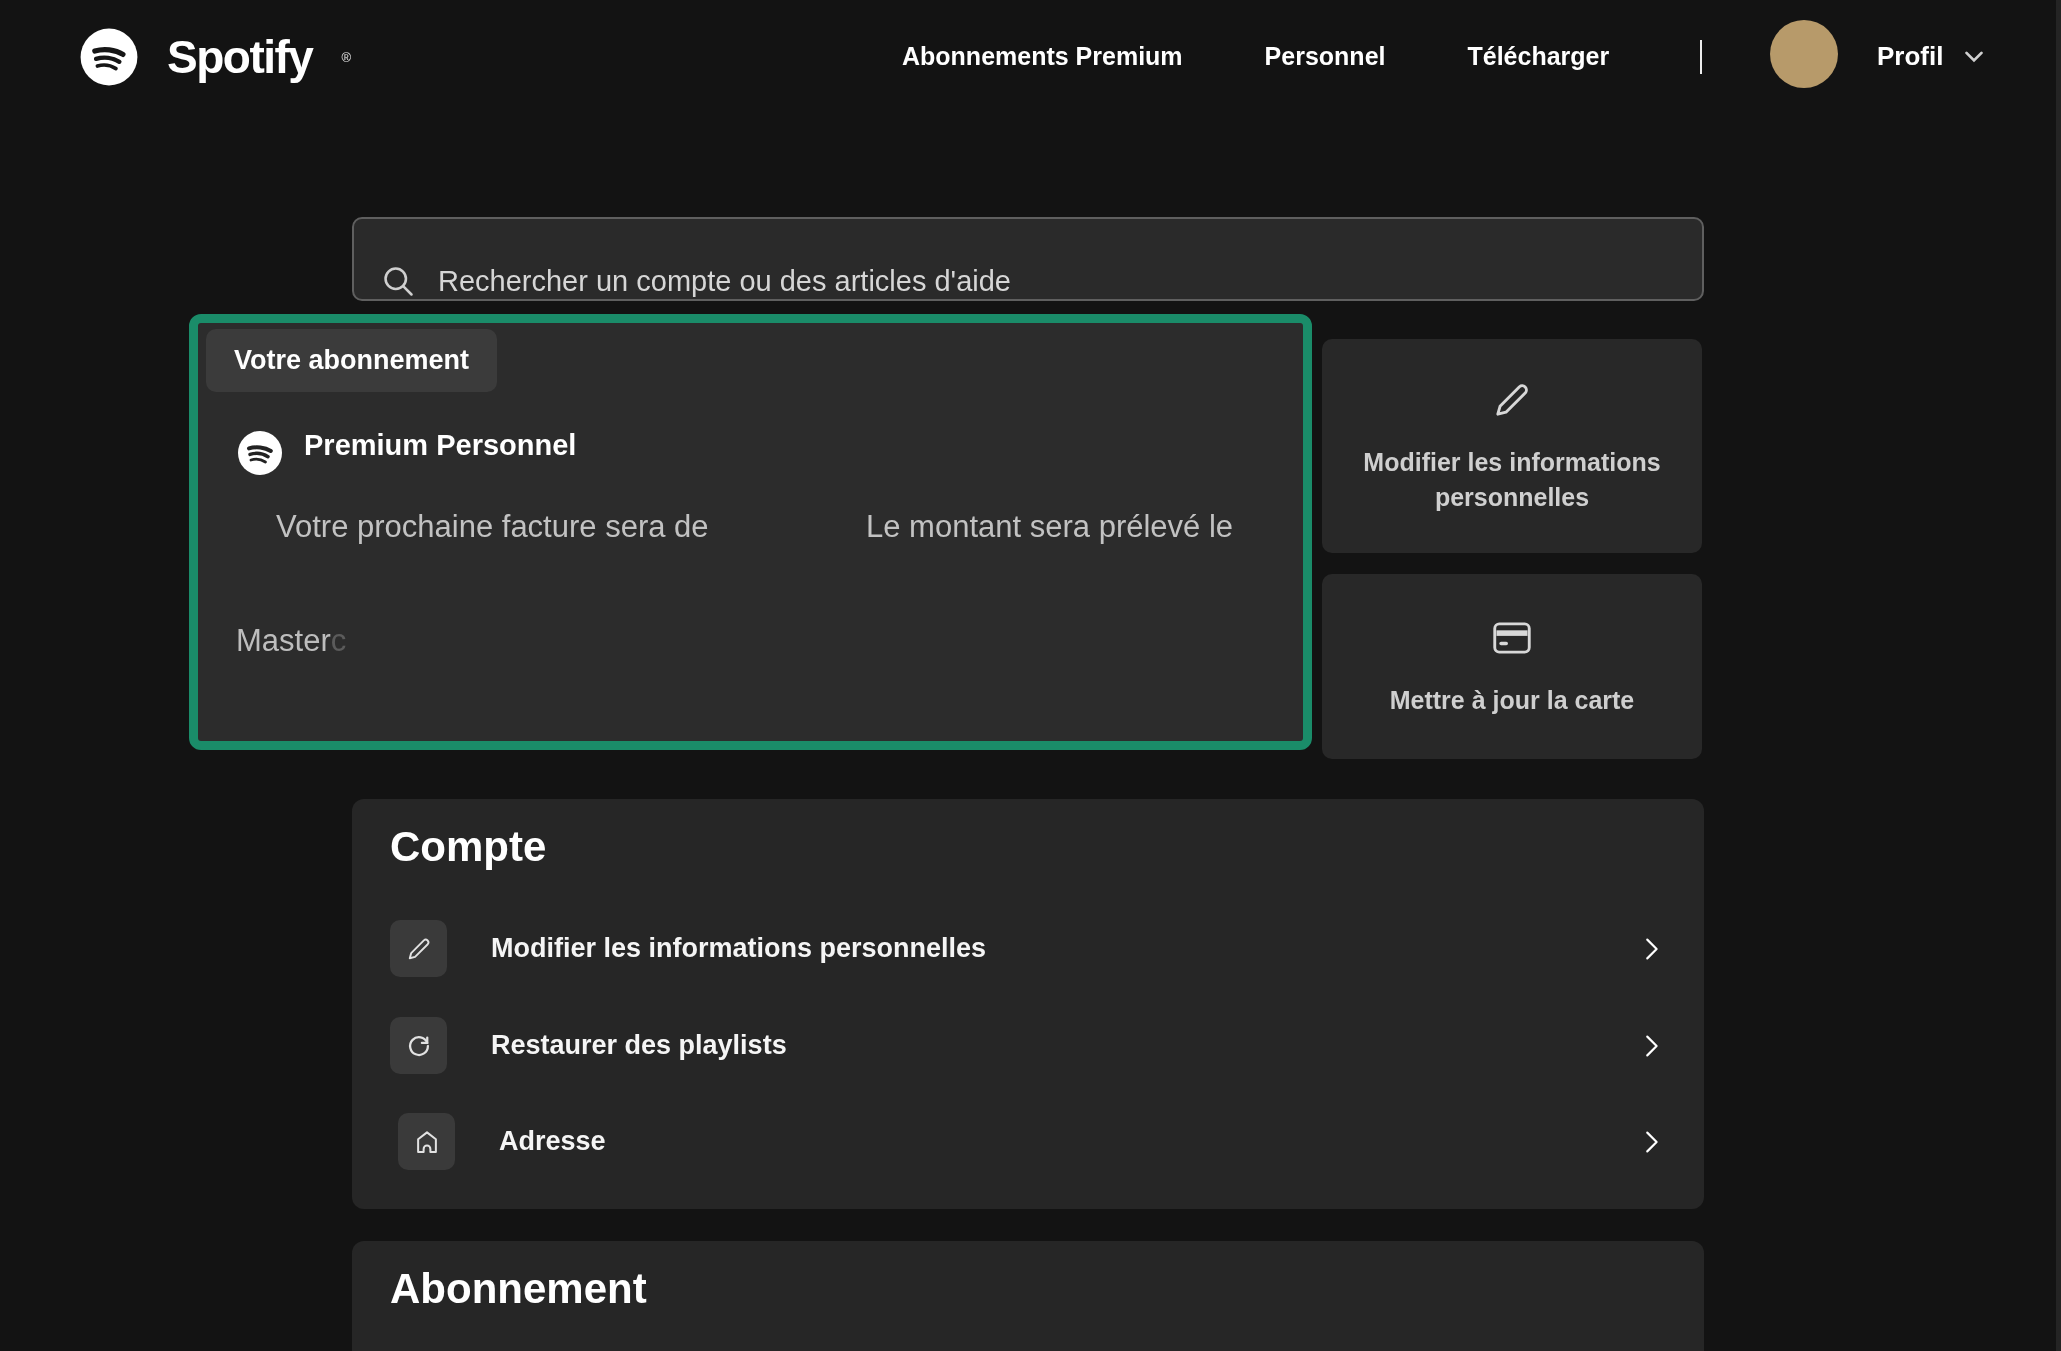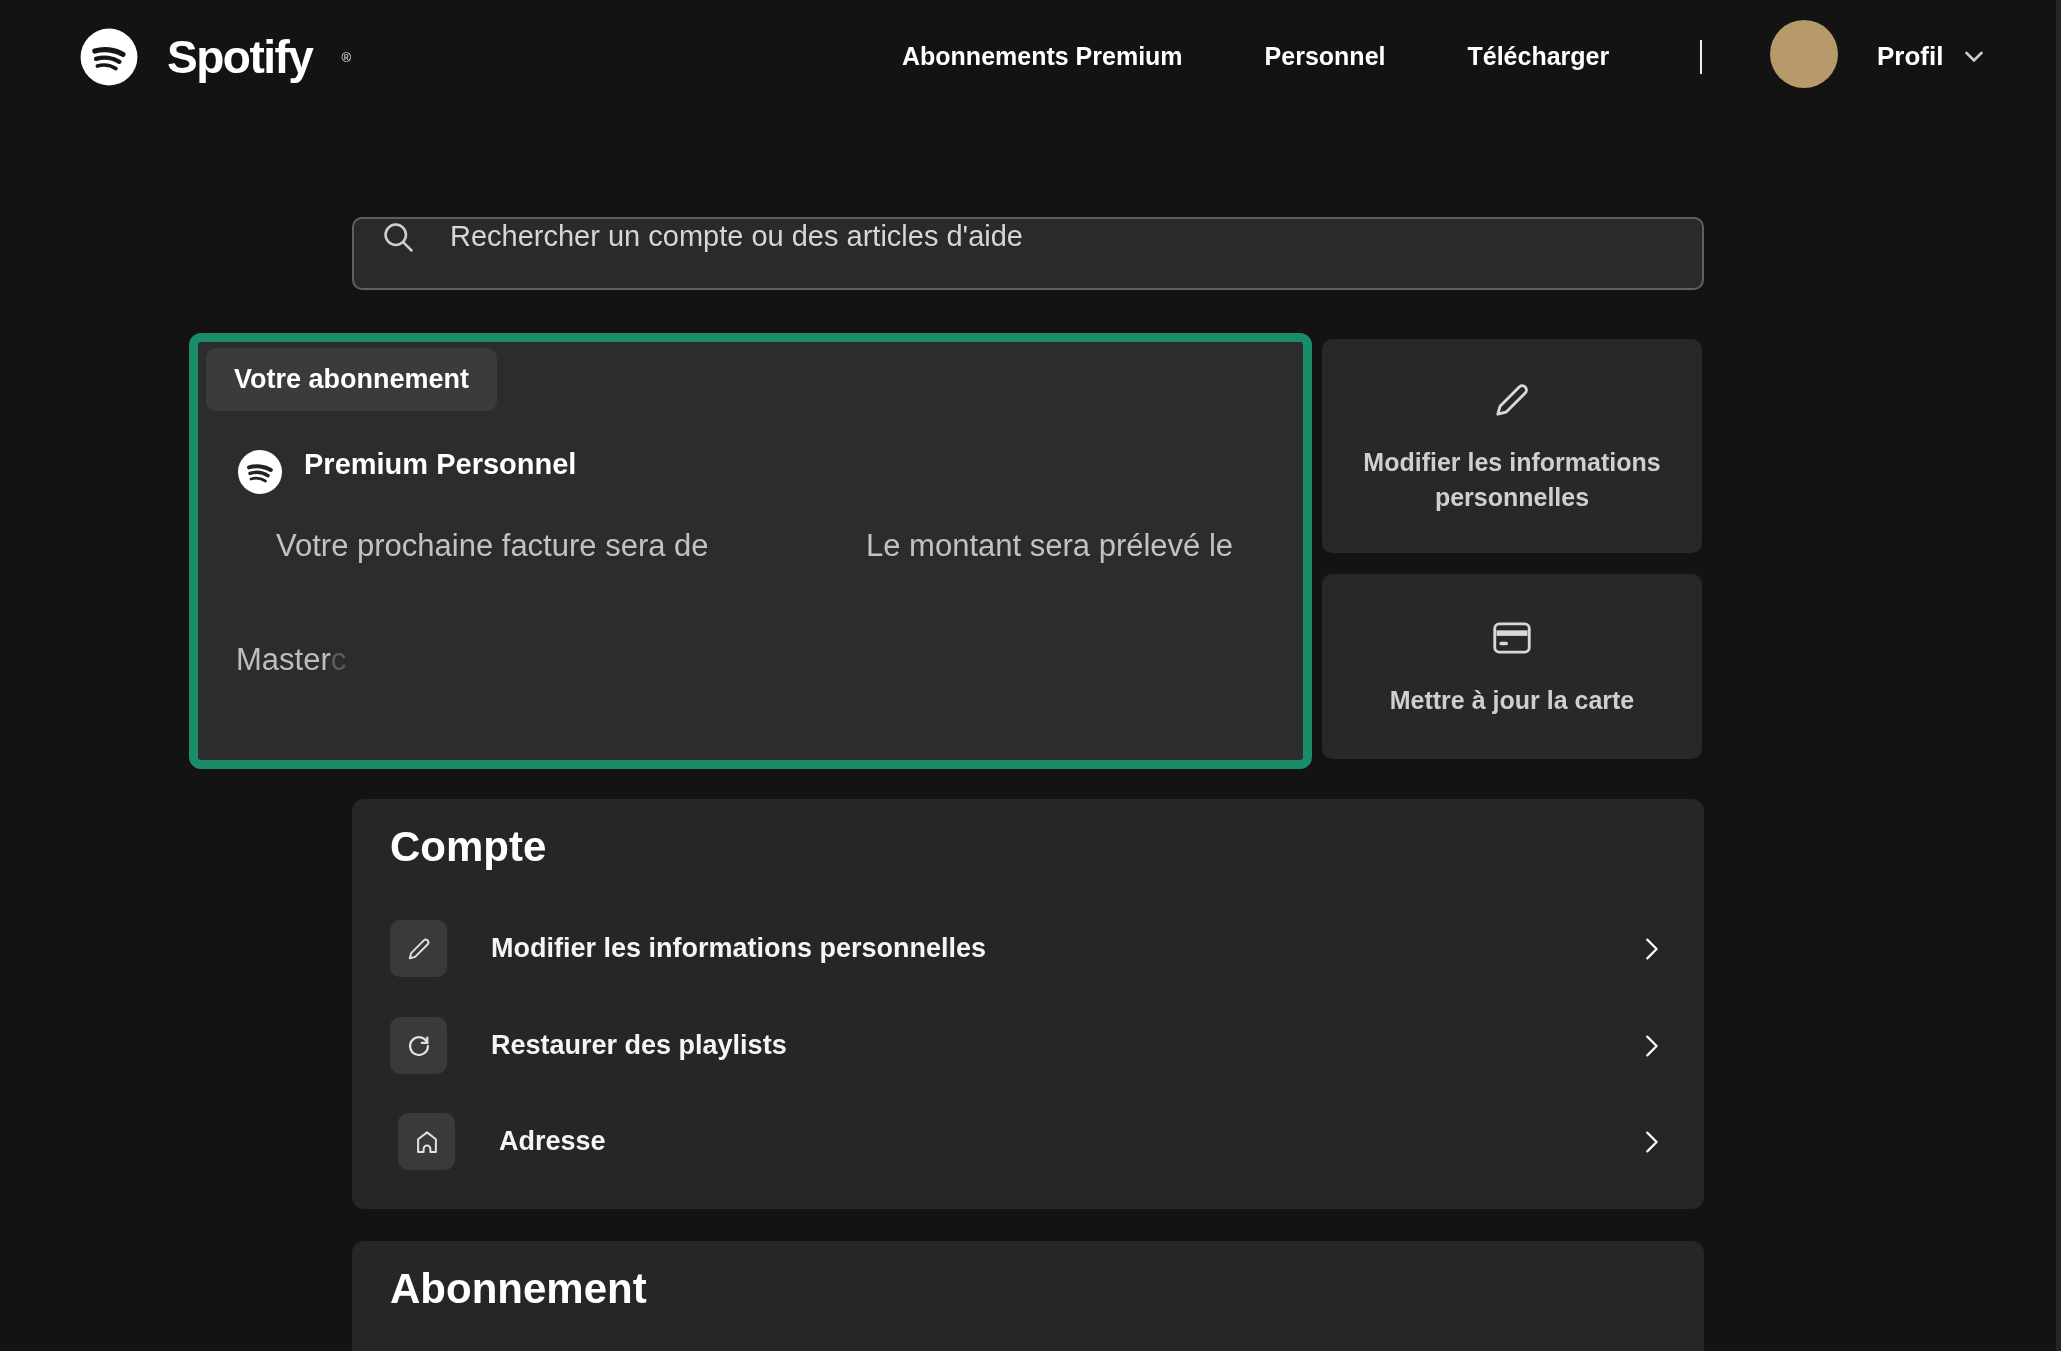--- a/index.html
+++ b/index.html
@@ -21,30 +21,30 @@
       radial-gradient(circle at 62% 30%, rgba(110,72,28,.9) 0 16%, rgba(110,72,28,0) 18%),
       radial-gradient(circle at 80% 18%, rgba(205,165,100,.95) 0 13%, rgba(205,165,100,0) 15%),
       radial-gradient(circle at 45% 68%, rgba(190,170,130,.55) 0 20%, rgba(190,170,130,0) 22%),
       linear-gradient(180deg,#6f5124 0%,#9a7а43 30%,#a98a52 42%,#cdbf9f 52%,#dcd6ca 62%,#cdc6b8 100%);
     background-color:#b79a6a;}
   .profile{position:absolute;left:1877px;top:0;height:112px;display:flex;align-items:center;gap:16px;cursor:pointer;}
   .profile .label{font-size:26px;font-weight:700;}
   .profile svg{width:30px;height:30px;}
 
   
-  .search{position:absolute;left:352px;top:217px;width:1352px;height:73px;box-sizing:border-box;
-    background:#2a2a2a;border:2px solid #5f5f5f;border-radius:10px;display:flex;align-items:flex-start;
-    padding:0 26px;gap:32px;}
+  .search{position:absolute;left:352px;top:217px;width:1352px;height:84px;box-sizing:border-box;
+    background:#2a2a2a;border:2px solid #5f5f5f;border-radius:10px;display:flex;align-items:flex-end;
+    padding:0 26px;gap:20px;}
   .search svg{width:36px;height:36px;flex:0 0 auto;}
   .search input{flex:1;background:transparent;border:none;outline:none;color:#e8e8e8;
     font-size:29px;font-family:"Liberation Sans",sans-serif;}
   .search input::placeholder{color:#d6d6d6;opacity:1;}
 
   
-  .sub-card{position:absolute;left:189px;top:333px;width:1123px;height:436px;box-sizing:border-box;
+  .sub-card{position:absolute;left:189px;top:314px;width:1123px;height:436px;box-sizing:border-box;
     background:#2c2c2c;border:9px solid #1a8c69;border-radius:12px;}
   .badge{position:absolute;left:8px;top:6px;background:#3b3b3b;border-radius:10px;
     padding:16px 28px;font-size:27px;font-weight:700;color:#fff;}
   .plan-row{position:absolute;left:38px;top:106px;display:flex;gap:20px;}
   .plan-row svg{width:48px;height:48px;}
   .plan-name{font-size:29px;font-weight:700;}
   .fact-1{position:absolute;left:38px;top:186px;font-size:31px;color:#c2c2c2;margin-left:40px;}
   .fact-2{position:absolute;left:668px;top:186px;font-size:31px;color:#c2c2c2;}
   .payment{position:absolute;left:38px;top:300px;font-size:31px;color:#bdbdbd;}
   .payment .cut{opacity:.32;}

